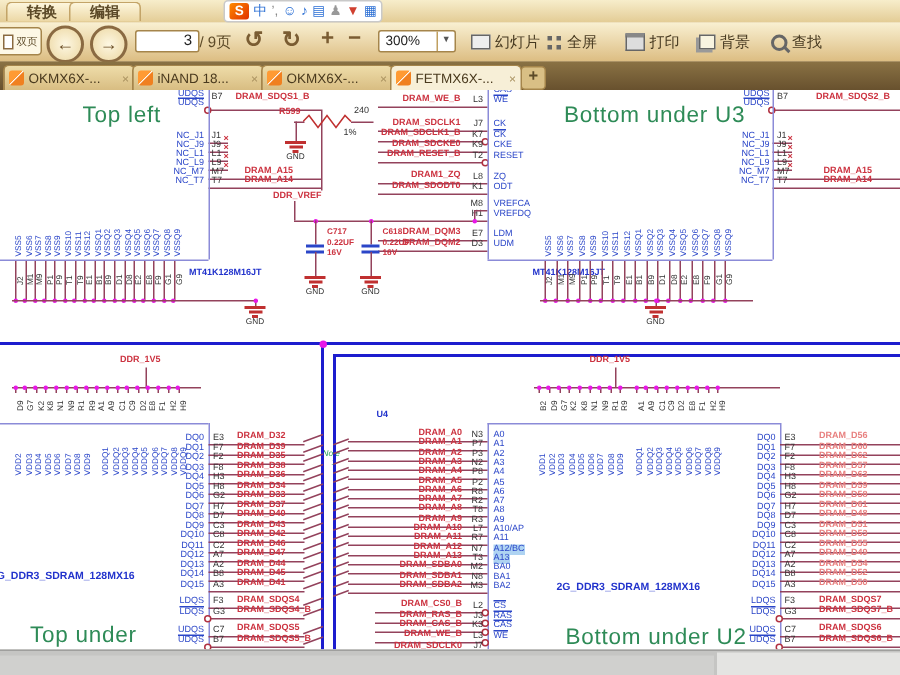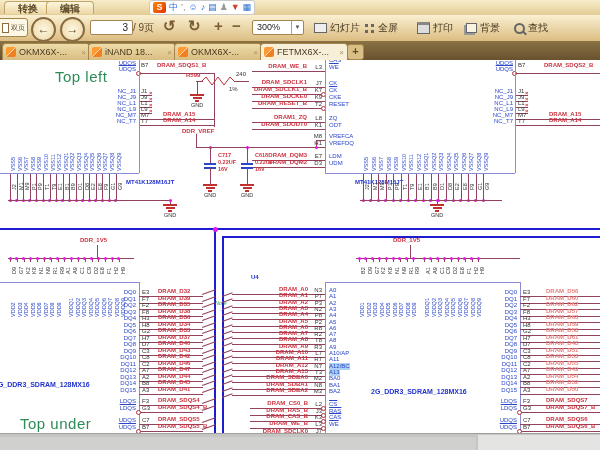--- a/index.html
+++ b/index.html
@@ -166,21 +166,23 @@
     </div>
     <div class="doc-tab active" style="left: 260px;">
       <span class="tab-ic"></span>
       <span class="tab-label">FETMX6X-...</span>
       <span class="tab-close">×</span>
     </div>
   </div>
 
 <div id="schematic">
     <div class="gtitle" style="left: 55px; top: 8px;">Top left</div>
+    <div class="gtitle" style="left: 376px; top: 8px;">Bottom under U3</div>
     <div class="gtitle" style="left: 20px; top: 355px;">Top under</div>
+    <div class="gtitle" style="left: 377px; top: 356px;">Bottom under U2</div>
     <div class="chipname" style="left: 126px; top: 119px;">MT41K128M16JT</div>
     <div class="chipname" style="left: 355px; top: 119px;">MT41K128M16JT</div>
     <div class="partname" style="left: -6px; top: 321px;">2G_DDR3_SDRAM_128MX16</div>
     <div class="partname" style="left: 371px; top: 328px;">2G_DDR3_SDRAM_128MX16</div>
     <div class="chipname" style="left: 251px; top: 214px;">U4</div>
     <div class="note" style="left: 215px; top: 240px;">Note</div>
     <div class="note" style="left: 221px; top: 246px;">1</div>
     <div class="t pname" style="left: 105px; top: 0px; width: 31px; text-align: right;">UDQS</div>
     <div class="t pname ovl" style="left: 105px; top: 6px; width: 31px; text-align: right;">UDQS</div>
     <div class="t pnum" style="left: 141px; top: 2px;">B7</div>

